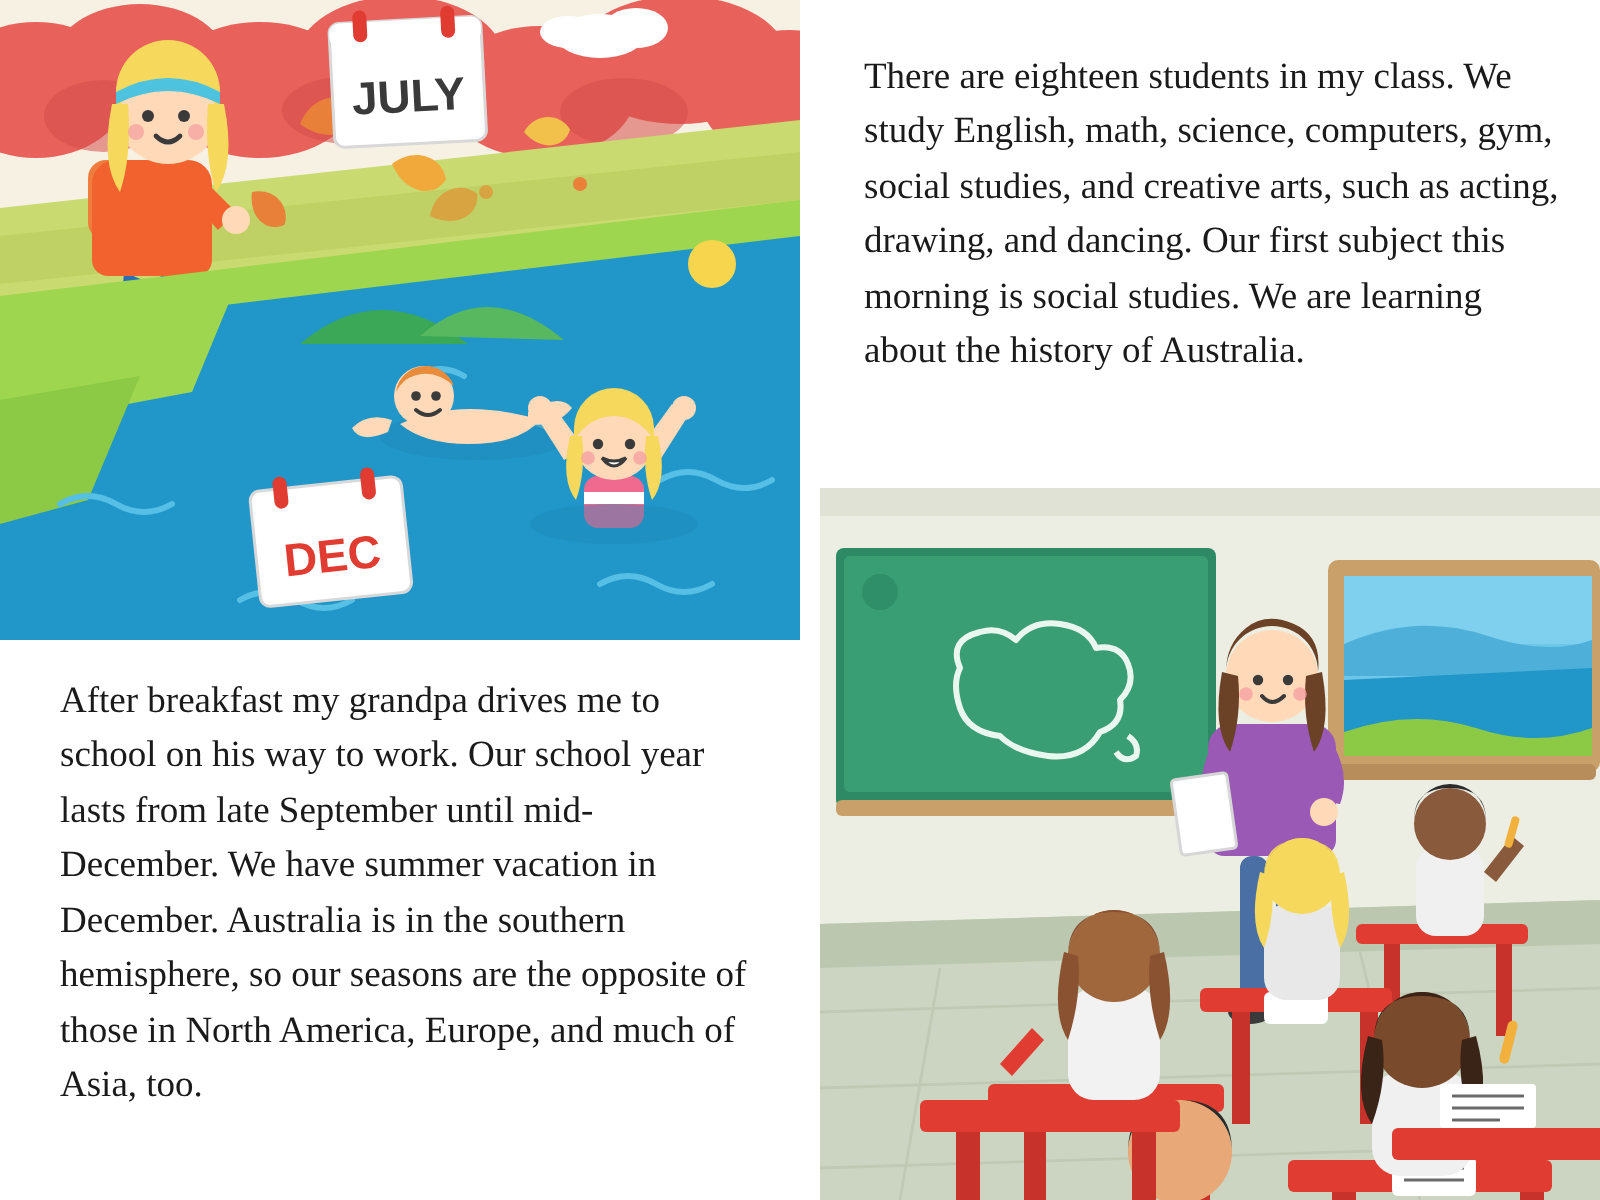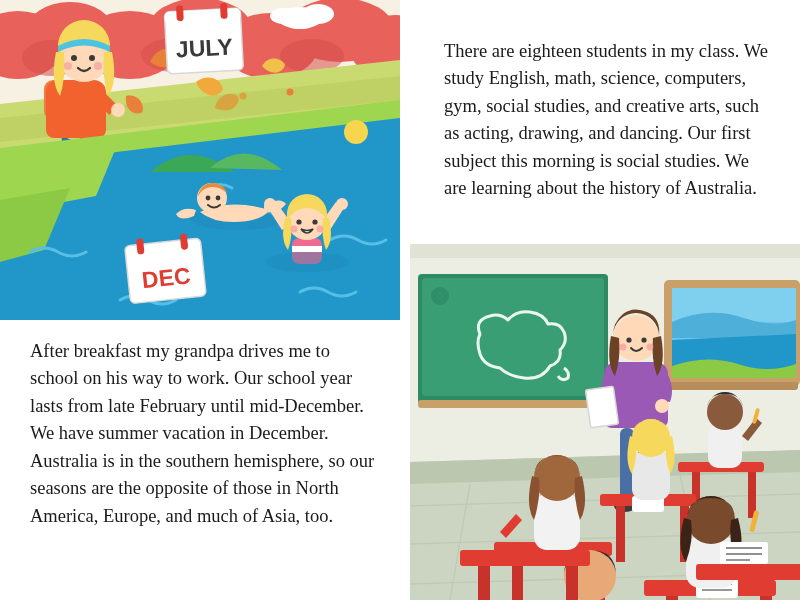--- a/index.html
+++ b/index.html
@@ -49,21 +49,21 @@
     background: #ffffff;
   }
   .right-text {
     position: absolute;
     left: 32px; top: 26px;
     width: 350px;
     font-size: 18.5px;
     line-height: 1.485;
     color: #1a1a1a;
   }
-  .right-text p { margin: 12px; }
+  .right-text p { margin: 0; }
 
   .illus-classroom {
     position: absolute;
     left: 10px; top: 244px;
     width: 390px; height: 356px;
     overflow: hidden;
   }
   .illus-classroom svg { display: block; }
 </style>
 </head>
@@ -228,21 +228,21 @@
             <rect x="12" y="0" width="7" height="16" rx="3.5" fill="#e03c31"></rect>
             <rect x="56" y="0" width="7" height="16" rx="3.5" fill="#e03c31"></rect>
             <text x="38" y="50" font-family="Liberation Sans, sans-serif" font-size="23" font-weight="bold" fill="#e03c31" text-anchor="middle">DEC</text>
           </g>
 
         </g>
       </svg>
     </div>
 
     <div class="left-text">
-      <p>After breakfast my grandpa drives me to school on his way to work. Our school year lasts from late February until mid-December. We have summer vacation in December. Australia is in the southern hemisphere, so our seasons are the opposite of those in North America, Europe, and much of Asia, too.</p>
+      <p>After breakfast my grandpa drives me to school on his way to work. Our school year lasts from late September until mid-December. We have summer vacation in December. Australia is in the southern hemisphere, so our seasons are the opposite of those in North America, Europe, and much of Asia, too.</p>
     </div>
   </div>
 
   <div class="right-col">
 
     <div class="right-text">
       <p>There are eighteen students in my class. We study English, math, science, computers, gym, social studies, and creative arts, such as acting, drawing, and dancing. Our first subject this morning is social studies. We are learning about the history of Australia.</p>
     </div>
 
     <div class="illus-classroom">

